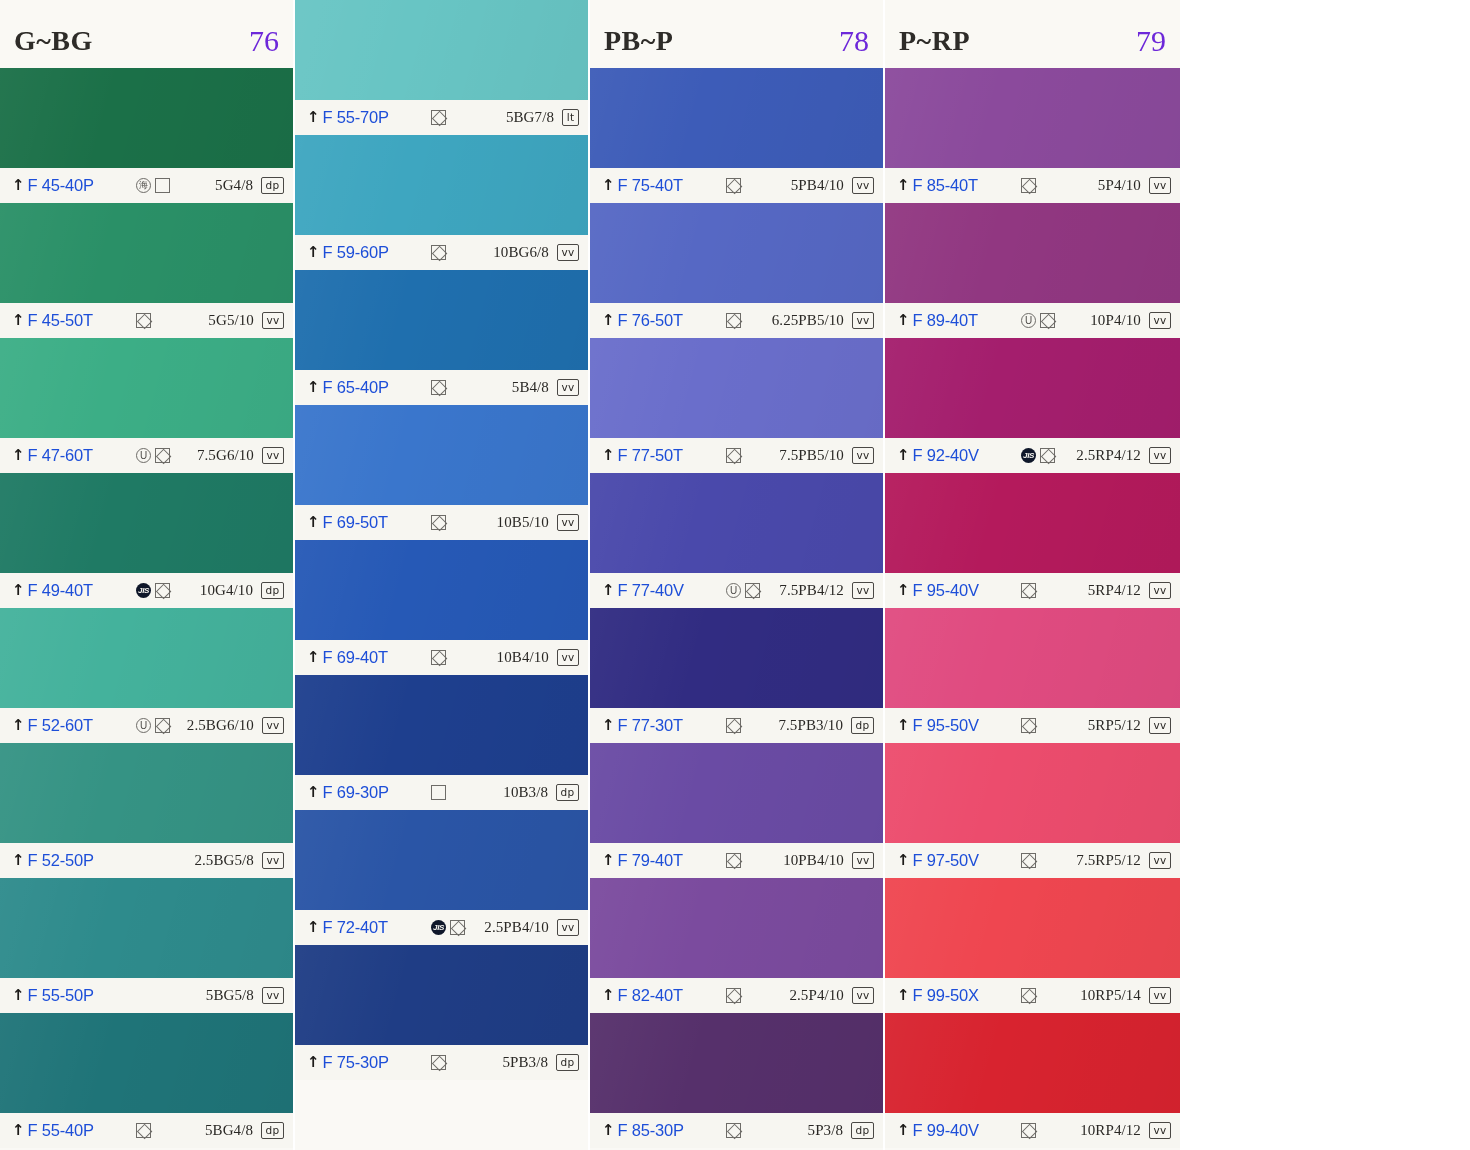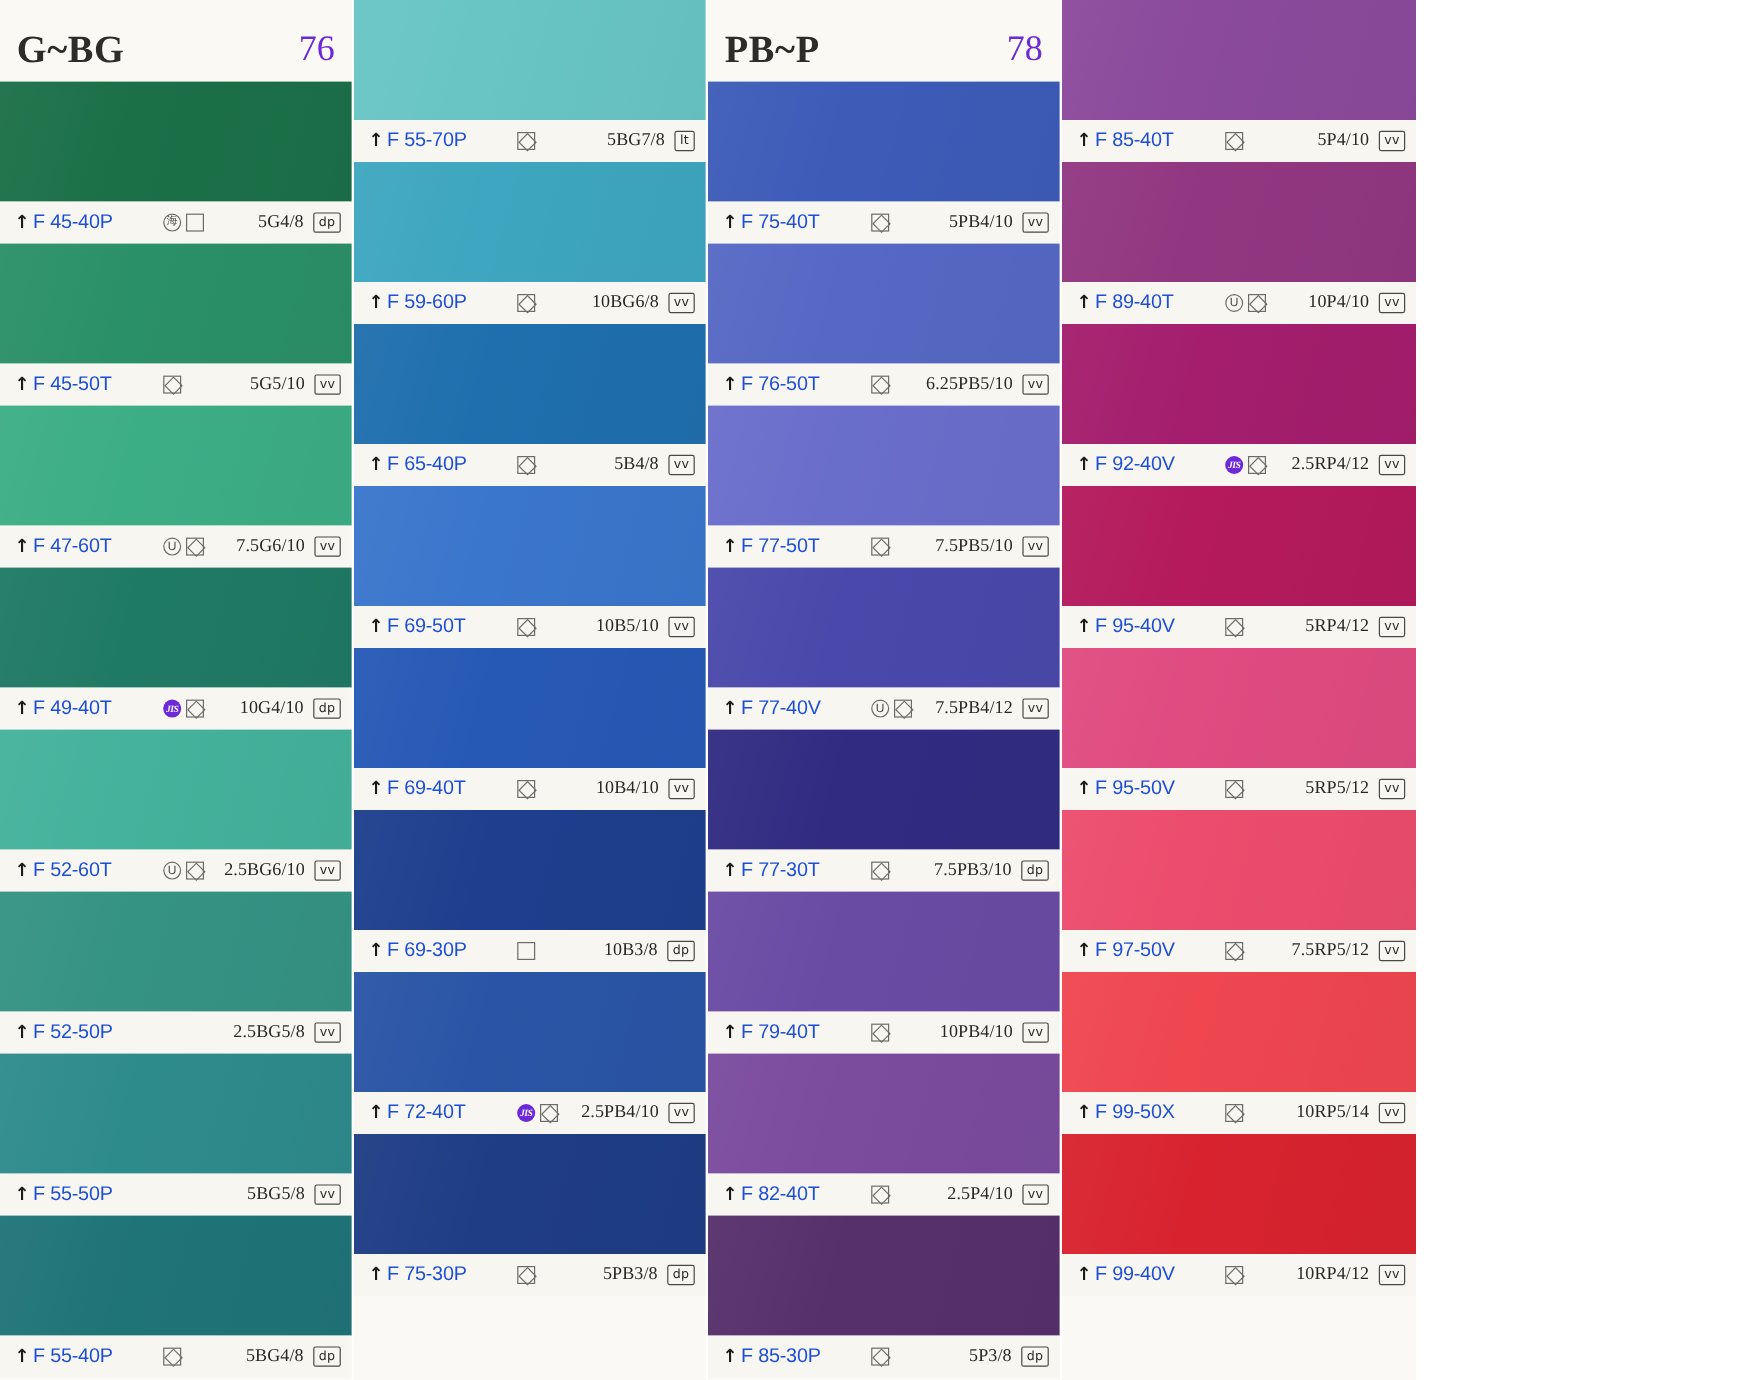--- a/index.html
+++ b/index.html
@@ -36,21 +36,21 @@
     position: relative;
     background: #faf9f4;
     display: flex;
     align-items: center;
     justify-content: space-between;
     padding: 0 14px 0 14px;
   }
   .col-header .hue-range {
     font-family: "Liberation Serif", serif;
     font-weight: bold;
-    font-size: 32px;
+    font-size: 28px;
     color: #2e2c28;
     letter-spacing: 0.5px;
     padding-top: 14px;
   }
   .col-header .page-no {
     font-family: "Liberation Serif", serif;
     font-size: 30px;
     color: #6d28d9;
     padding-top: 14px;
   }
@@ -163,23 +163,23 @@
     border-radius: 50%;
     font-family: "Liberation Sans", sans-serif;
     font-size: 10px;
     line-height: 13.5px;
     text-align: center;
     color: #4c4a47;
   }
   .icon-jis-circle {
     width: 15px; height: 15px;
     border-radius: 50%;
-    background: #6d28d9;
+    background: #0f172a;
     color: #f7f6f1;
-    font-family: Liberation Serif, serif;
+    font-family: Liberation Sans, sans-serif;
     font-size: 8px;
     font-weight: bold;
     font-style: italic;
     line-height: 15px;
     text-align: center;
     letter-spacing: -0.4px;
   }
   .icon-umi-circle {
     width: 15px; height: 15px;
     border: 1px solid #6e6c68;
@@ -596,20 +596,24 @@
               <span class="icon icon-sq-diamond"></span>
             </div>
             <div class="lbl-right">
               <span class="munsell">5P3/8</span>
               <span class="tone-badge">dp</span>
             </div>
           </div>
         </div>
       </div>
       <div class="column">
+        <div class="col-header">
+          <span class="hue-range">P~RP</span>
+          <span class="page-no">79</span>
+        </div>
         <div class="cell">
           <div class="swatch" style="background: rgb(139, 74, 156);"></div>
           <div class="label-strip">
             <div class="lbl-left">
               <span class="arrow-up">↑</span>
               <span class="code">F 85-40T</span>
             </div>
             <div class="lbl-icons">
               <span class="icon icon-sq-diamond"></span>
             </div>

